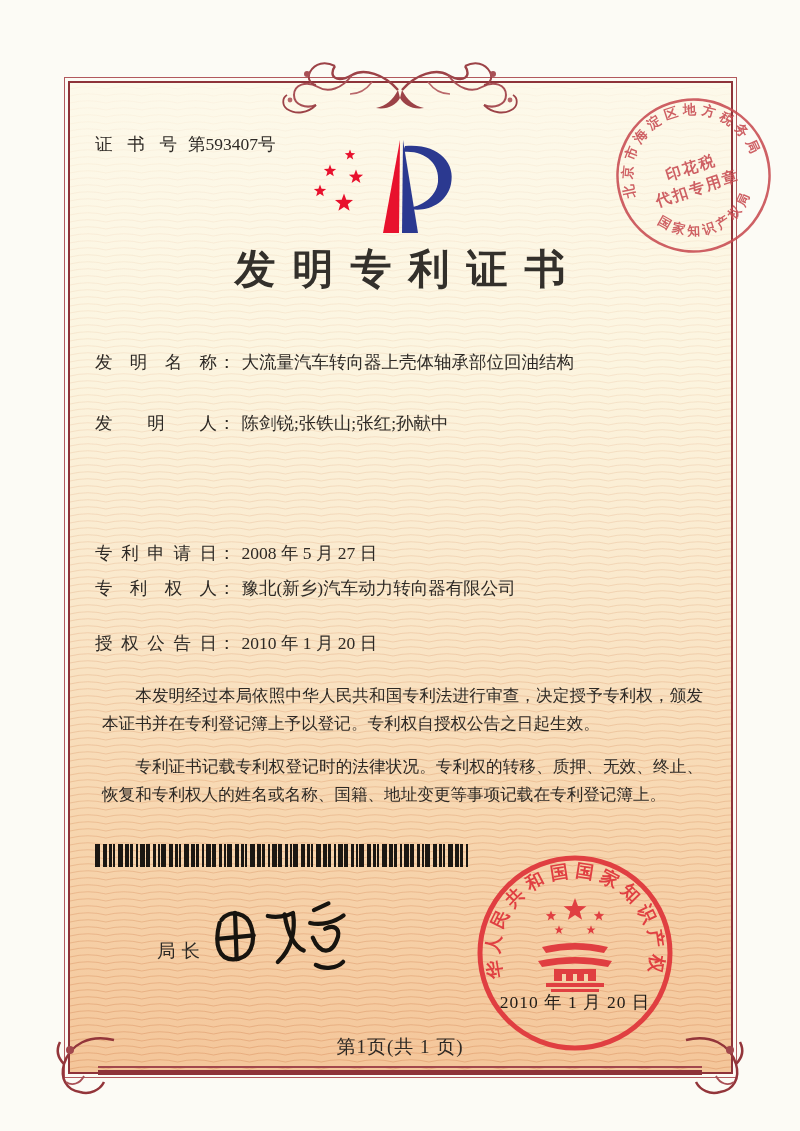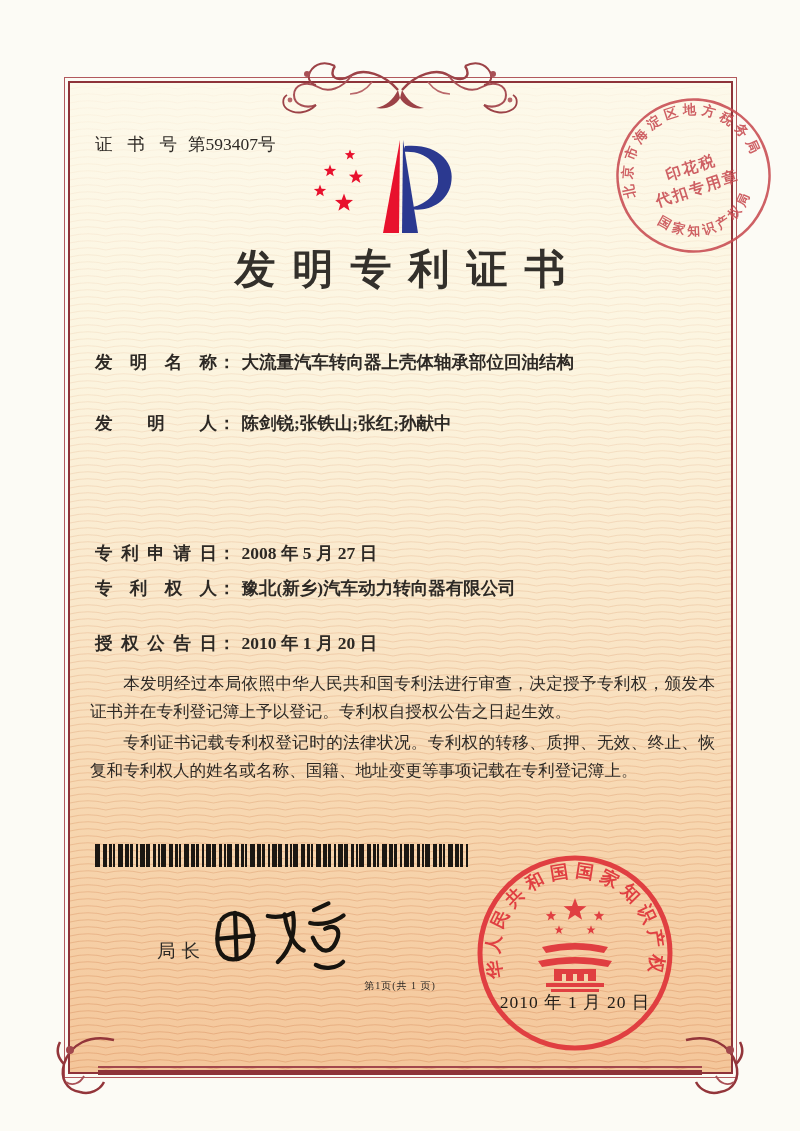--- a/index.html
+++ b/index.html
@@ -26,45 +26,45 @@
   .corner{position:absolute;z-index:4;}
   
   .cert-no{position:absolute;left:95px;top:132px;font-size:17.5px;color:#2e2a26;z-index:5;}
   .cert-no .spread{display:inline-block;width:82px;text-align:justify;text-align-last:justify;}
   .cert-no .num{margin-left:11px;}
   .doc-title{
     position:absolute;left:0;top:242px;width:100%;text-align:center;
     font-size:41px;font-weight:bold;letter-spacing:17px;text-indent:17px;
     color:#33302b;z-index:5;
   }
-  .field-row{position:absolute;left:95px;font-size:17.5px;color:#2d2925;z-index:5;white-space:nowrap;font-weight:bold;}
+  .field-row{position:absolute;left:95px;font-size:17.5px;color:#2d2925;z-index:5;white-space:nowrap;}
   .flabel{display:inline-block;width:122px;text-align:justify;text-align-last:justify;vertical-align:bottom;}
   .fcolon{margin:0 6px 0 1px;}
   .paras{
     position:absolute;left:86px;top:666px;width:633px;z-index:5;
     font-size:16.6px;line-height:27.6px;color:#2d2925;text-align:justify;
   }
-  .paras p{margin:4px;text-indent:2em;}
+  .paras p{margin:16px;text-indent:2em;}
   .barcode{
     position:absolute;left:95px;top:844px;width:376px;height:23px;
     display:flex;align-items:stretch;z-index:5;
   }
   .barcode div{background:#1b1712;height:100%;flex:none;}
   .sig-title{position:absolute;left:157px;top:938px;font-size:18.5px;letter-spacing:6px;color:#2d2925;z-index:5;}
   .sig-svg{position:absolute;left:200px;top:884px;z-index:5;transform:rotate(-2deg);}
   .sig-hidden{position:absolute;left:220px;top:915px;opacity:0;font-size:30px;z-index:5;}
   .stamp-svg{position:absolute;left:596px;top:78px;z-index:6;opacity:.88;}
   .seal-svg{position:absolute;left:470px;top:848px;z-index:6;opacity:.96;}
   .seal-date{
     position:absolute;left:468px;top:990px;width:214px;text-align:center;
     font-size:17.5px;color:#1f1b17;letter-spacing:1px;z-index:8;
   }
   .footer{
-    position:absolute;left:0;top:979px;width:100%;text-align:center;
-    font-size:10px;color:#2d2925;z-index:5;letter-spacing:1px;
+    position:absolute;left:0;top:1034px;width:100%;text-align:center;
+    font-size:19px;color:#2d2925;z-index:5;letter-spacing:1px;
   }
   .orn-top{position:absolute;left:272px;top:54px;z-index:4;}
   .logo-svg{position:absolute;left:310px;top:137px;z-index:5;}
   
   .seal-arc{font-size:18px;font-weight:bold;fill:#e03a3e;letter-spacing:6px;font-family:"Liberation Serif",serif;}
   .stamp-arc-top{font-size:13px;font-weight:bold;fill:#c84c52;letter-spacing:4.5px;font-family:"Liberation Serif",serif;}
   .stamp-arc-bottom{font-size:12.5px;font-weight:bold;fill:#c84c52;letter-spacing:3.5px;font-family:"Liberation Serif",serif;}
   .stamp-center{font-size:15px;font-weight:bold;fill:#c84c52;letter-spacing:2px;font-family:"Liberation Serif",serif;}
 </style>
 </head>

